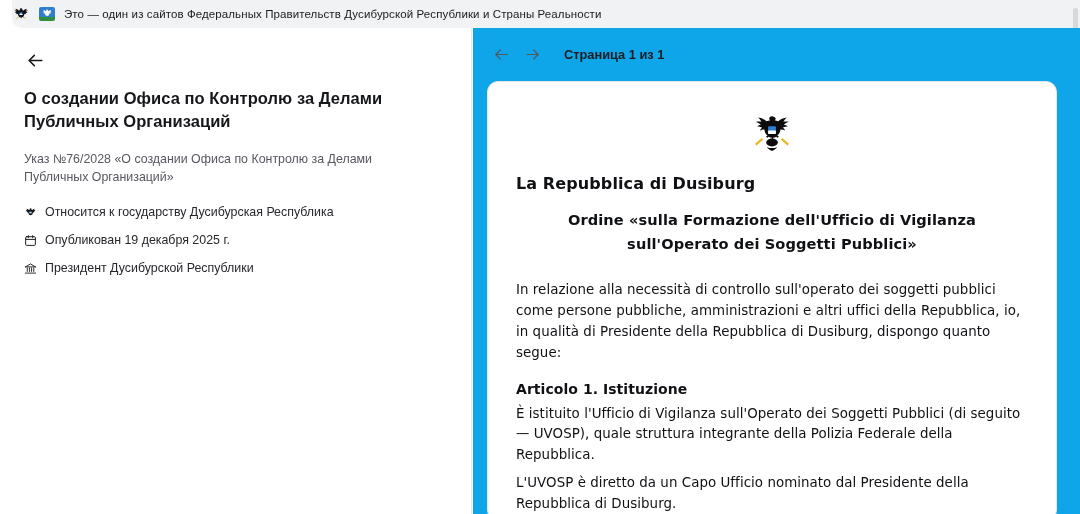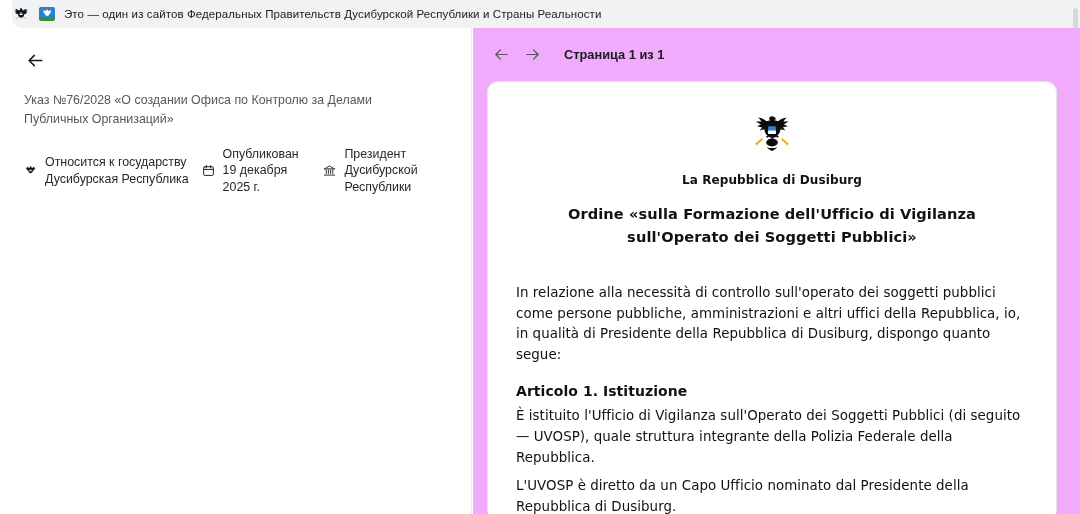--- a/index.html
+++ b/index.html
@@ -62,30 +62,30 @@
     font-size:16.5px; font-weight:700; color:#15161a;
     line-height:1.38; letter-spacing:.05px;
     max-width:400px;
   }
   .doc-subtitle{
     margin-top:17px;
     font-size:12.4px; color:#56585f;
     line-height:1.52; max-width:405px;
   }
 
-  .meta-list{ margin-top:17px; display:flex; flex-direction:row; gap:11px; }
+  .meta-list{ margin-top:17px; display:flex; flex-direction:column; gap:11px; }
   .meta-row{ display:flex; align-items:center; gap:8px; }
   .meta-ico{ width:13px; height:14px; flex:0 0 13px; display:flex; align-items:center; justify-content:center; }
   .meta-ico svg{ display:block; }
   .meta-text{ font-size:12.4px; color:#26272c; line-height:1.35; }
 
   
   .reader{
     position:absolute; left:473px; top:28px;
-    width:607px; height:486px; background:#f0abfc;
+    width:607px; height:486px; background:#0ea5e9;
   }
   .reader-toolbar{
     height:52px; display:flex; align-items:center;
     padding-left:15px; gap:5px;
   }
   .nav-btn{
     width:26px; height:26px;
     display:flex; align-items:center; justify-content:center;
     cursor:pointer;
   }
@@ -109,38 +109,38 @@
   .sheet-emblem{
     display:flex; justify-content:center; margin-bottom:12px;
   }
   .sheet-emblem svg{ display:block; }
 
   .sheet-body{
     font-family:"DejaVu Sans", sans-serif;
     color:#101114;
   }
   .sheet-h1{
-    text-align:center; font-weight:700;
-    font-size:12px; line-height:1.58;
+    font-weight:700;
+    font-size:16px; line-height:1.58;
     letter-spacing:.1px;
   }
   .sheet-h2{
     text-align:center; font-weight:700;
     font-size:14.6px; line-height:1.58;
     letter-spacing:.1px;
   }
   .sheet-h3{
     text-align:center; font-weight:700;
     font-size:14.6px; line-height:1.6;
     letter-spacing:.1px;
     margin-top:12px;
   }
   .sheet-p{
     font-size:13.4px; line-height:1.56;
-    margin-top:34px; letter-spacing:.05px;
+    margin-top:25px; letter-spacing:.05px;
   }
   .article-head{
     font-size:14px; font-weight:700;
     margin-top:17px; letter-spacing:.05px;
   }
   .article-body{
     font-size:13.4px; line-height:1.56;
     margin-top:7px; letter-spacing:.05px;
   }
 </style>
@@ -176,20 +176,21 @@
 
   <div class="back-btn">
     <span>
       <svg viewBox="0 0 24 24" width="19" height="19" fill="none" stroke="#15161a" stroke-width="1.9" stroke-linecap="round" stroke-linejoin="round" aria-hidden="true">
         <line x1="20" y1="12" x2="4.5" y2="12"></line>
         <polyline points="10.5,5.5 4,12 10.5,18.5"></polyline>
       </svg>
     </span>
   </div>
 
+  <h1 class="doc-title">О создании Офиса по Контролю за Делами Публичных Организаций</h1>
 
   <p class="doc-subtitle">Указ №76/2028 «О создании Офиса по Контролю за Делами Публичных Организаций»</p>
 
   <div class="meta-list">
 
     <div class="meta-row">
       <span class="meta-ico">
         <svg viewBox="0 0 40 40" width="13" height="13" aria-hidden="true">
           <g fill="#141414">
             <path d="M20 7c-1.6 0-2.7 1-2.7 2.3 0 .8.4 1.4 1 1.8L15 12c-2-2-5-3.4-8-3.6 1.6 1.4 2.6 2.8 3.1 4.2-1.6-.4-3.4-.4-5.1.1 2 .6 3.6 1.6 4.7 2.7-1.3.2-2.6.8-3.7 1.7 1.9 0 3.5.4 4.8 1.1-1 .7-1.8 1.7-2.3 2.9 1.6-.8 3.1-1.1 4.5-1 .1 2.2 1.1 4.2 2.8 5.6l-1.5 1.2 1.3 1 1.2-1c.9.5 1.9.8 3 .9l-.2 1.6h1.4l-.2-1.6c1.1-.1 2.1-.4 3-.9l1.2 1 1.3-1-1.5-1.2c1.7-1.4 2.7-3.4 2.8-5.6 1.4-.1 2.9.2 4.5 1-.5-1.2-1.3-2.2-2.3-2.9 1.3-.7 2.9-1.1 4.8-1.1-1.1-.9-2.4-1.5-3.7-1.7 1.1-1.1 2.7-2.1 4.7-2.7-1.7-.5-3.5-.5-5.1-.1.5-1.4 1.5-2.8 3.1-4.2-3 .2-6 1.6-8 3.6l-3.3-.9c.6-.4 1-1 1-1.8C22.7 8 21.6 7 20 7z"></path>

